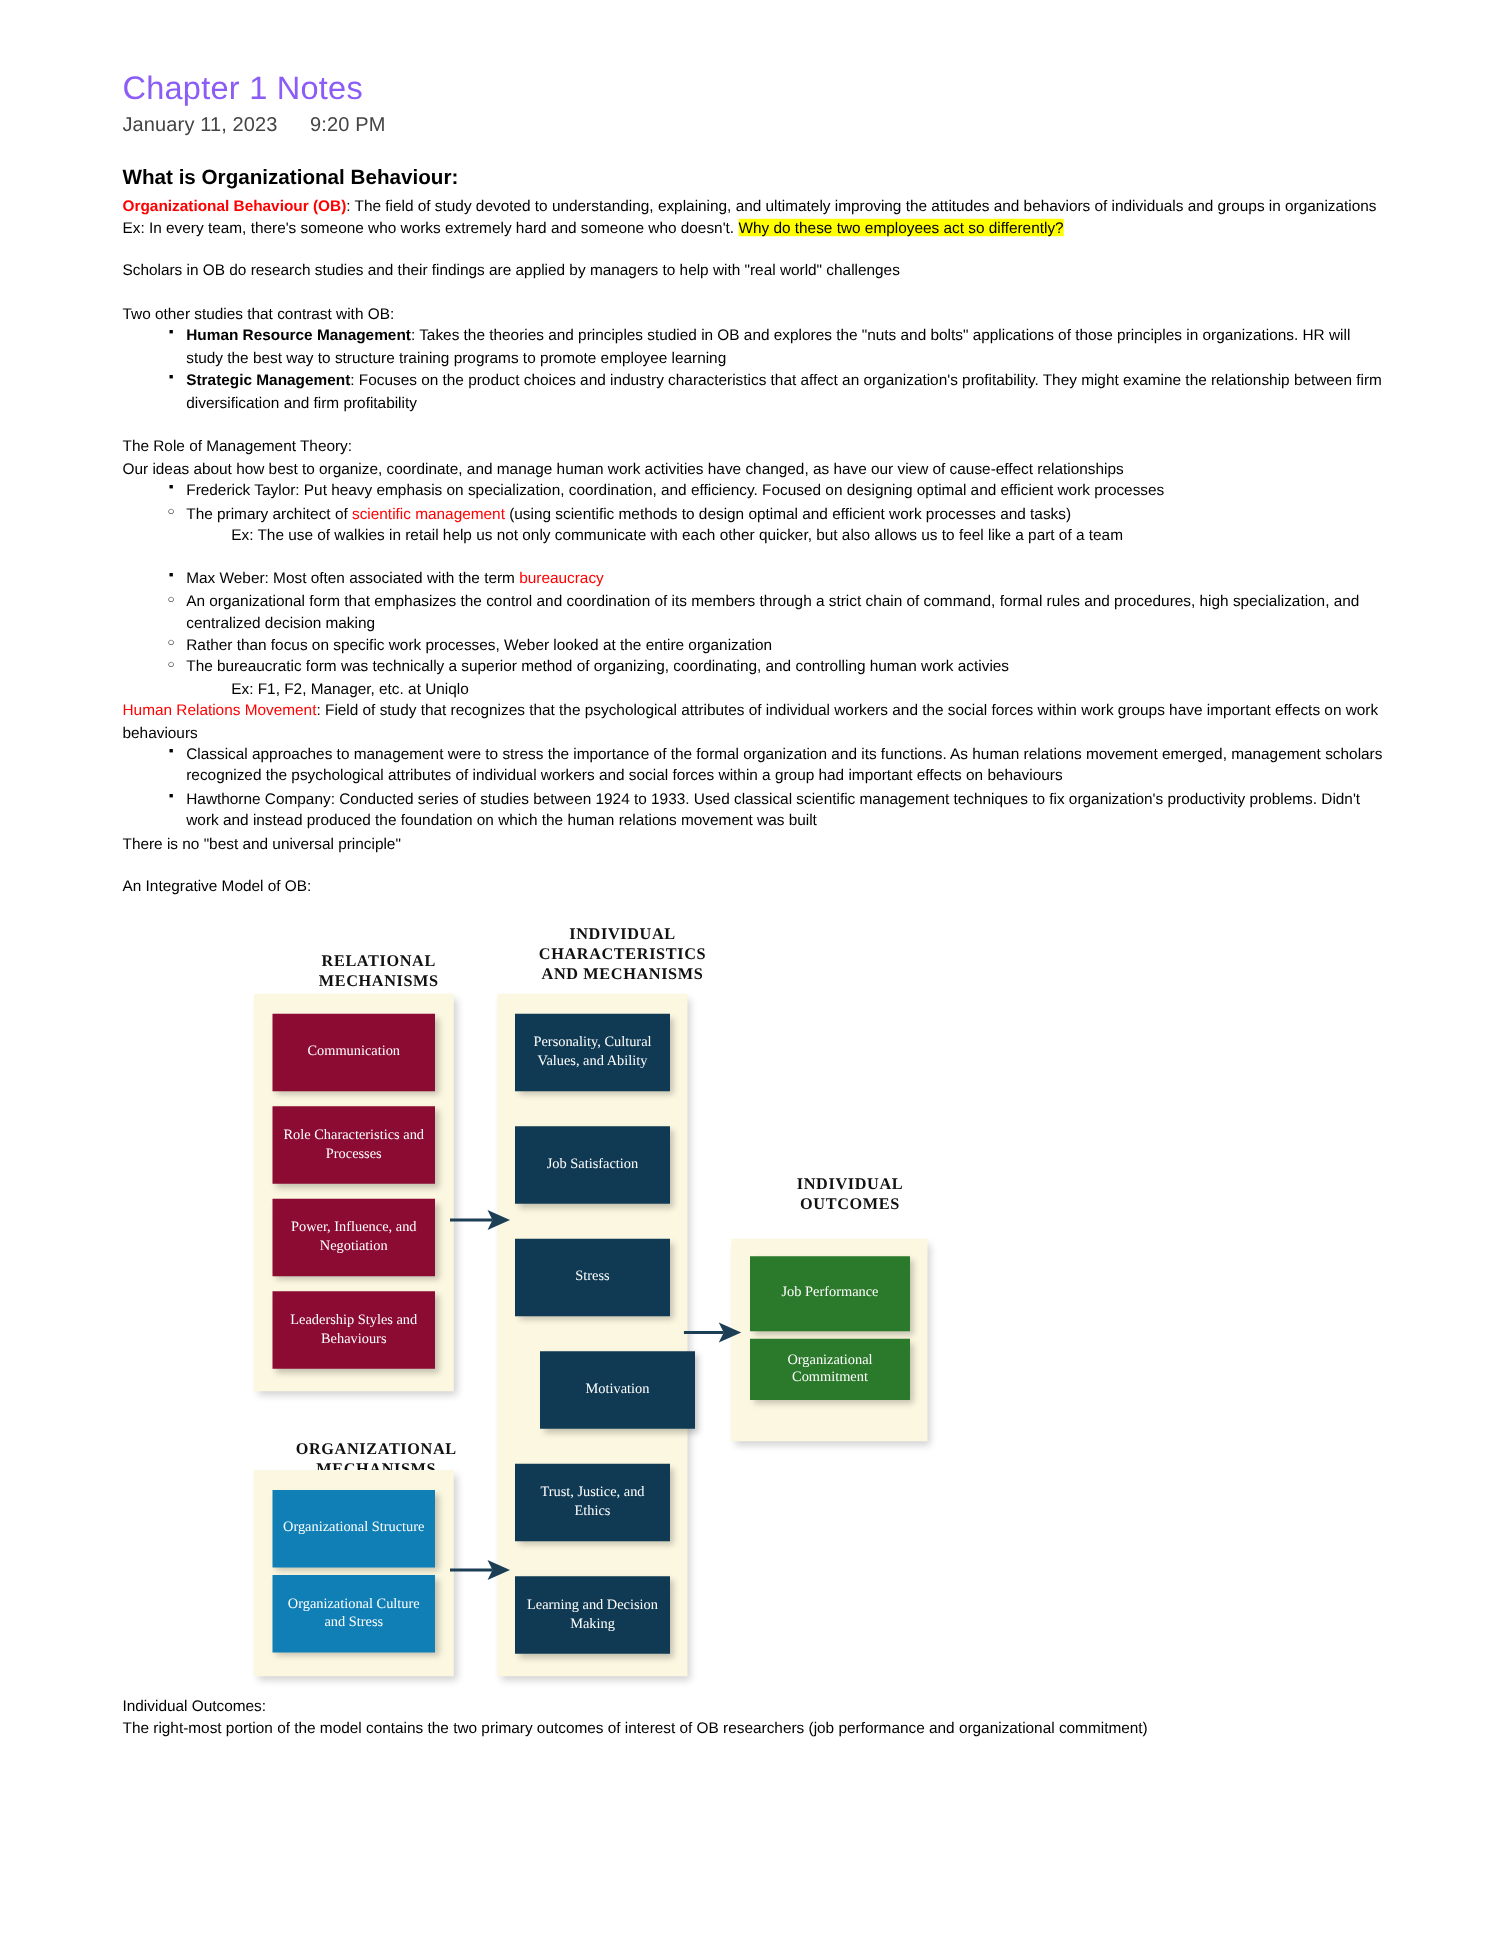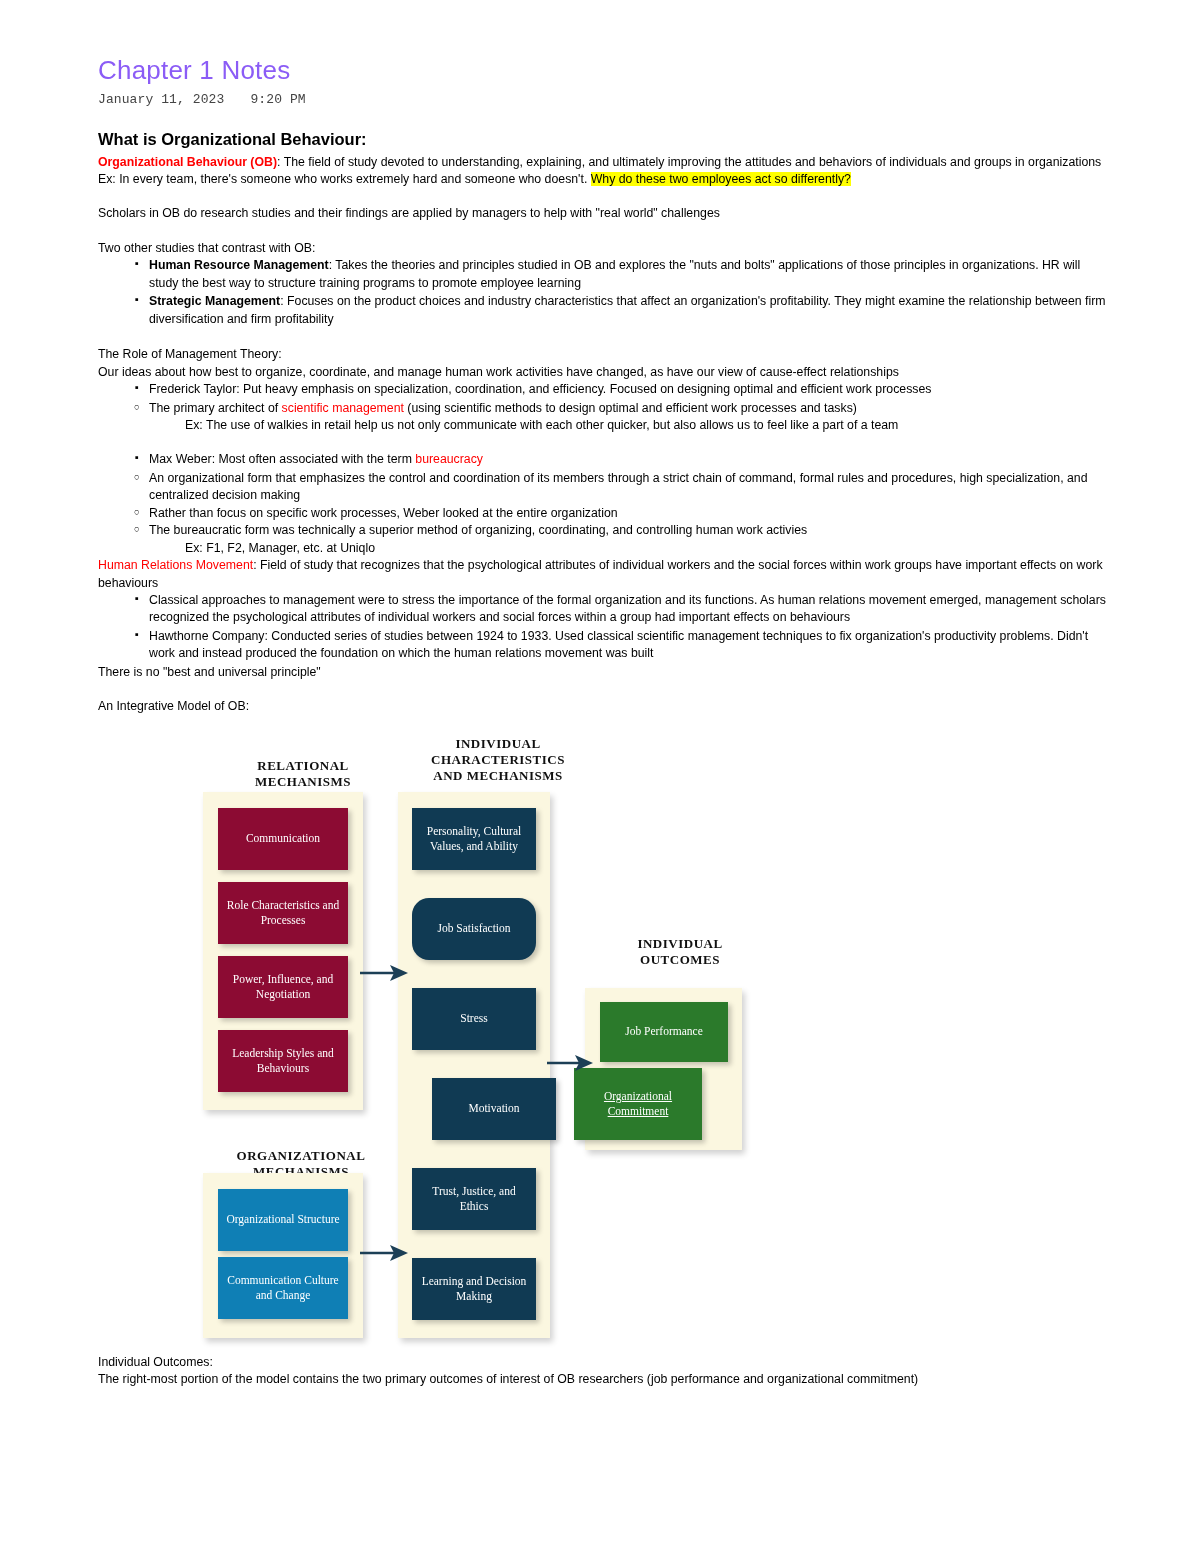--- a/index.html
+++ b/index.html
@@ -32,25 +32,24 @@
   
   .doc-title {
     font-size: 26px;
     font-weight: 400;
     letter-spacing: 0.2px;
     color: #8b5cf6;
     margin: 0 0 6px 0;
     line-height: 1.15;
   }
   .doc-meta {
-    font-size: 13px;
+    font-size: 16px;
     color: #444;
     margin: 0 0 22px 0;
     letter-spacing: 0.1px;
-    font-family: Liberation Mono, monospace;
   }
   .doc-meta .meta-time { margin-left: 26px; }
 
   
   h2.section-head {
     font-size: 16.5px;
     font-weight: bold;
     margin: 0 0 4px 0;
     line-height: 1.25;
     color: #000;
@@ -251,33 +250,33 @@
       </div>
 
       <div class="panel" style="left:105px; top:66px; width:160px; height:318px;"></div>
       <div class="node" style="left:120px; top:82px; width:130px; height:62px; background:#8c0b33;">Communication</div>
       <div class="node" style="left:120px; top:156px; width:130px; height:62px; background:#8c0b33;">Role Characteristics and Processes</div>
       <div class="node" style="left:120px; top:230px; width:130px; height:62px; background:#8c0b33;">Power, Influence, and Negotiation</div>
       <div class="node" style="left:120px; top:304px; width:130px; height:62px; background:#8c0b33;">Leadership Styles and Behaviours</div>
 
       <div class="panel" style="left:105px; top:447px; width:160px; height:165px;"></div>
       <div class="node" style="left:120px; top:463px; width:130px; height:62px; background:#0f7fb5;">Organizational Structure</div>
-      <div class="node" style="left:120px; top:531px; width:130px; height:62px; background:#0f7fb5;">Communication Culture and Change</div>
+      <div class="node" style="left:120px; top:531px; width:130px; height:62px; background:#0f7fb5;">Organizational Culture and Stress</div>
 
       <div class="panel" style="left:300px; top:66px; width:152px; height:546px;"></div>
       <div class="node" style="left:314px; top:82px; width:124px; height:62px; background:#103a53;">Personality, Cultural Values, and Ability</div>
-      <div class="node" style="left:314px; top:172px; width:124px; height:62px; background:#103a53;border-radius:17px;">Job Satisfaction</div>
+      <div class="node" style="left:314px; top:172px; width:124px; height:62px; background:#103a53;">Job Satisfaction</div>
       <div class="node" style="left:314px; top:262px; width:124px; height:62px; background:#103a53;">Stress</div>
       <div class="node" style="left:314px; top:352px; width:124px; height:62px; background:#103a53;margin-left:20px;">Motivation</div>
       <div class="node" style="left:314px; top:442px; width:124px; height:62px; background:#103a53;">Trust, Justice, and Ethics</div>
       <div class="node" style="left:314px; top:532px; width:124px; height:62px; background:#103a53;">Learning and Decision Making</div>
 
       <div class="panel" style="left:487px; top:262px; width:157px; height:162px;"></div>
       <div class="node" style="left:502px; top:276px; width:128px; height:60px; background:#2b7a2b;">Job Performance</div>
-      <div class="node" style="left:476px; top:342px; width:128px; height:72px; background:#2b7a2b;text-decoration:underline;">Organizational Commitment</div>
+      <div class="node" style="left:502px; top:342px; width:128px; height:49px; background:#2b7a2b;">Organizational Commitment</div>
 
       <svg class="arrow" style="left:262px; top:238px; width:48px;" viewBox="0 0 48 18">
         <line x1="0" y1="9" x2="34" y2="9" stroke="#1c3f56" stroke-width="2.5"></line>
         <polygon points="30,1 48,9 30,17 34,9" fill="#1c3f56"></polygon>
       </svg>
 
       <svg class="arrow" style="left:262px; top:518px; width:48px;" viewBox="0 0 48 18">
         <line x1="0" y1="9" x2="34" y2="9" stroke="#1c3f56" stroke-width="2.5"></line>
         <polygon points="30,1 48,9 30,17 34,9" fill="#1c3f56"></polygon>
       </svg>

